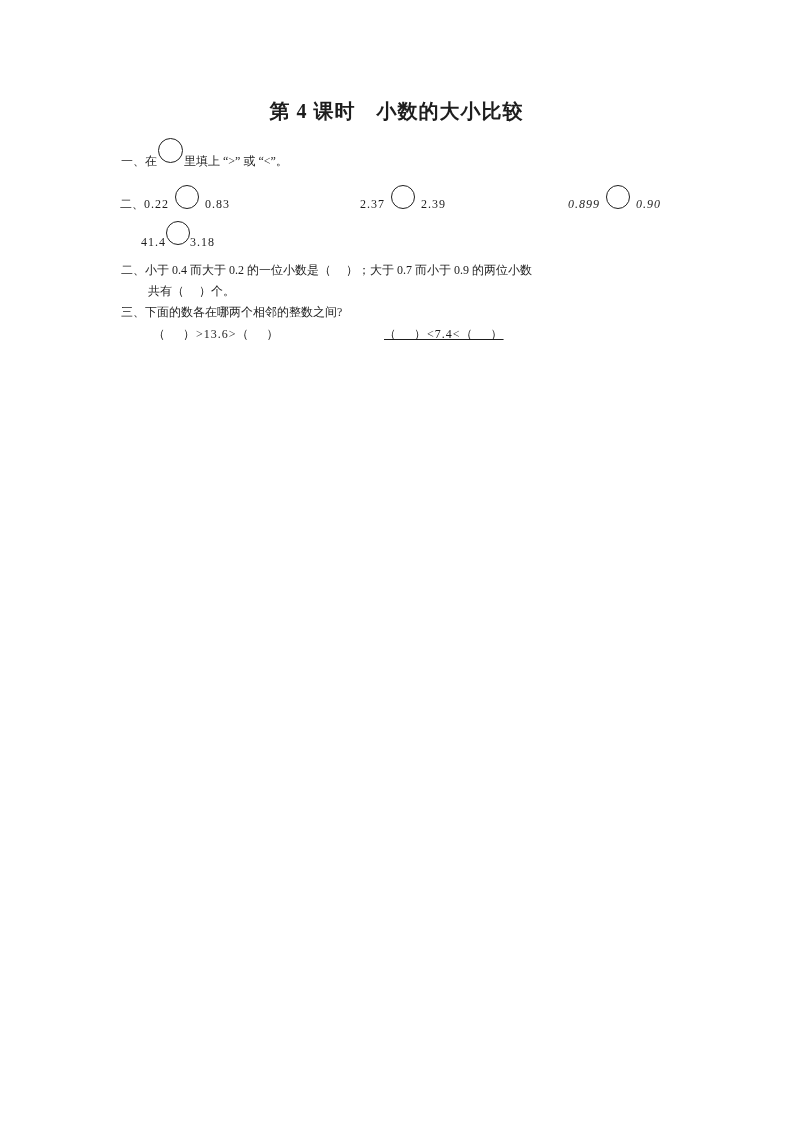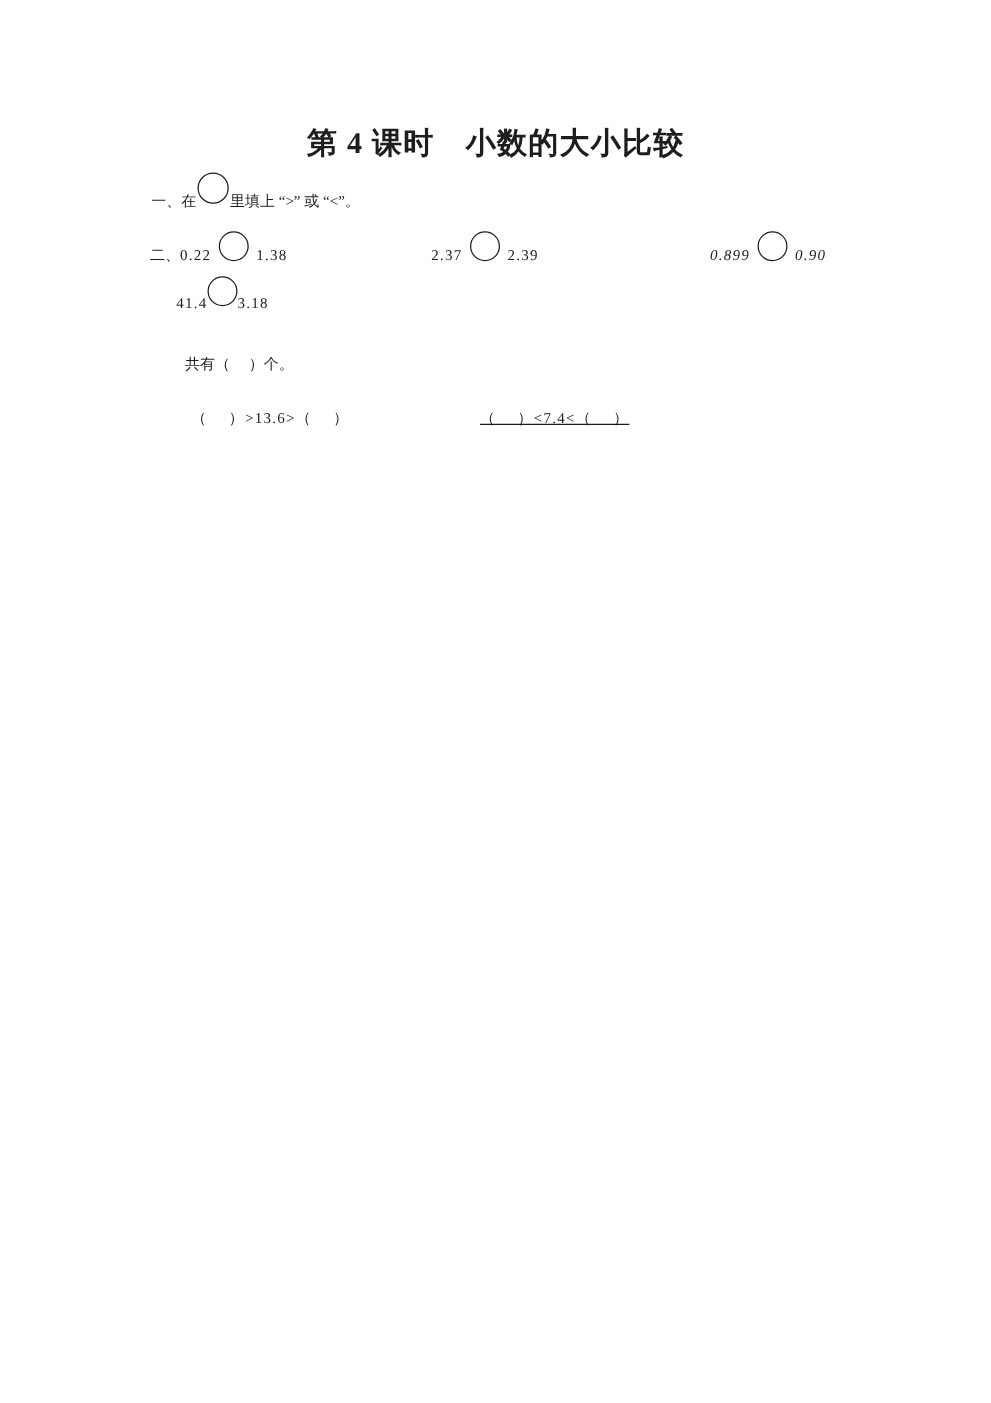--- a/index.html
+++ b/index.html
@@ -11,21 +11,21 @@
     font-family: "Liberation Serif", "DejaVu Serif", serif;
     color: #1d1d1d;
     overflow: hidden;
   }
   .title {
     position: absolute;
     top: 98px;
     left: 0;
     width: 100%;
     text-align: center;
-    font-size: 24px;
+    font-size: 20px;
     font-weight: bold;
     letter-spacing: 1px;
     white-space: pre;
   }
   .line {
     position: absolute;
     font-size: 12px;
     line-height: 19px;
     white-space: pre;
   }
@@ -57,26 +57,28 @@
 </style>
 </head>
 <body>
 
 <div class="page">
 
   <div class="title">第 4 课时　小数的大小比较</div>
 
   <div class="line" style="top:152px; left:121px;"><span>一、在</span><span class="cslot q1"><span class="circle"></span></span><span>里填上 “&gt;” 或 “&lt;”。</span></div>
 
-  <div class="line" style="top:195px; left:120px;"><span>二、</span><span class="num">0.22</span><span class="cslot mid"><span class="circle"></span></span><span class="num">1.38</span></div>
+  <div class="line" style="top:195px; left:120px;"><span>二、</span><span class="num">0.22</span><span class="cslot mid"><span class="circle"></span></span><span class="num">0.83</span></div>
 
-  <div class="line" style="top:195px; left:345px;"><span class="num">2.37</span><span class="cslot mid"><span class="circle"></span></span><span class="num">2.39</span></div>
+  <div class="line" style="top:195px; left:360px;"><span class="num">2.37</span><span class="cslot mid"><span class="circle"></span></span><span class="num">2.39</span></div>
 
   <div class="line" style="top:195px; left:568px;font-style:italic;"><span class="num">0.899</span><span class="cslot mid"><span class="circle"></span></span><span class="num">0.90</span></div>
 
   <div class="line" style="top:233px; left:141px;"><span class="num">41.4</span><span class="cslot tight"><span class="circle"></span></span><span class="num">3.18</span></div>
 
+  <div class="line" style="top:261px; left:121px;">二、小于 0.4 而大于 0.2 的一位小数是（　 ）；大于 0.7 而小于 0.9 的两位小数</div>
   <div class="line" style="top:282px; left:148px;">共有（　 ）个。</div>
 
+  <div class="line" style="top:303px; left:121px;">三、下面的数各在哪两个相邻的整数之间?</div>
   <div class="line num" style="top:325px; left:153px;">（　 ）&gt;13.6&gt;（　 ）</div>
   <div class="line num" style="top:325px; left:384px;text-decoration:underline;">（　 ）&lt;7.4&lt;（　 ）</div>
 
 </div>
 
 </body></html>

